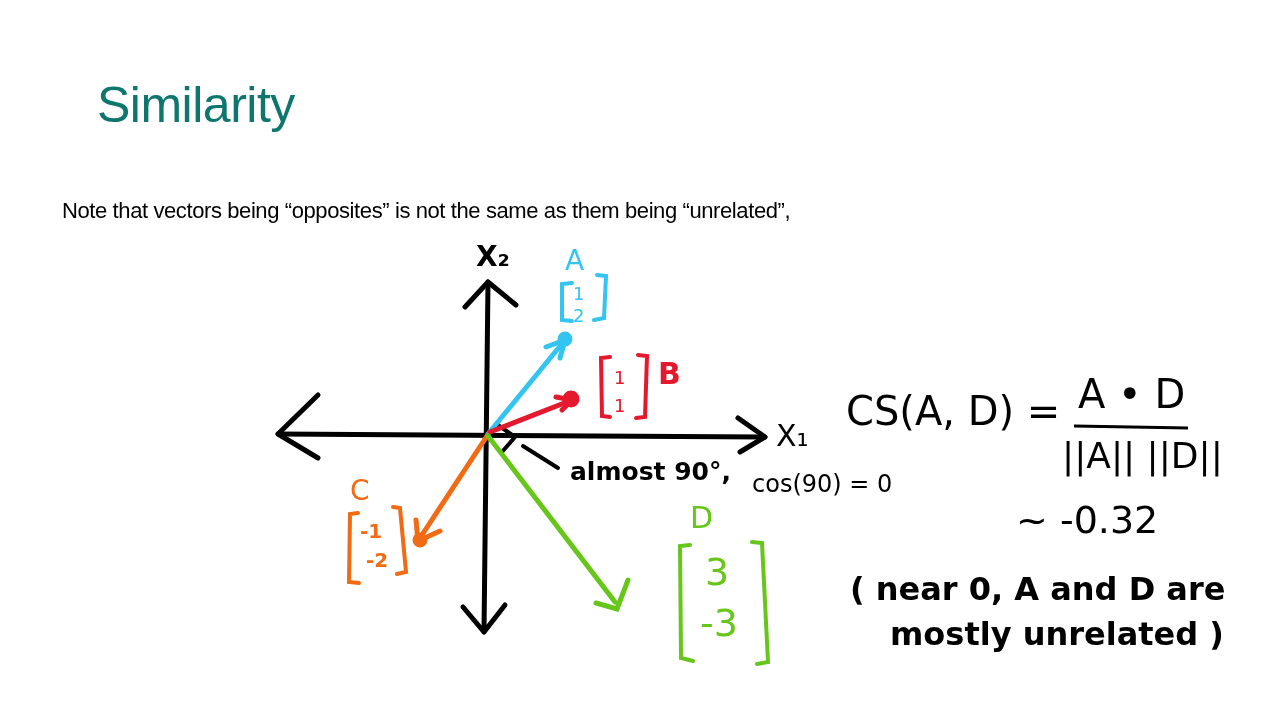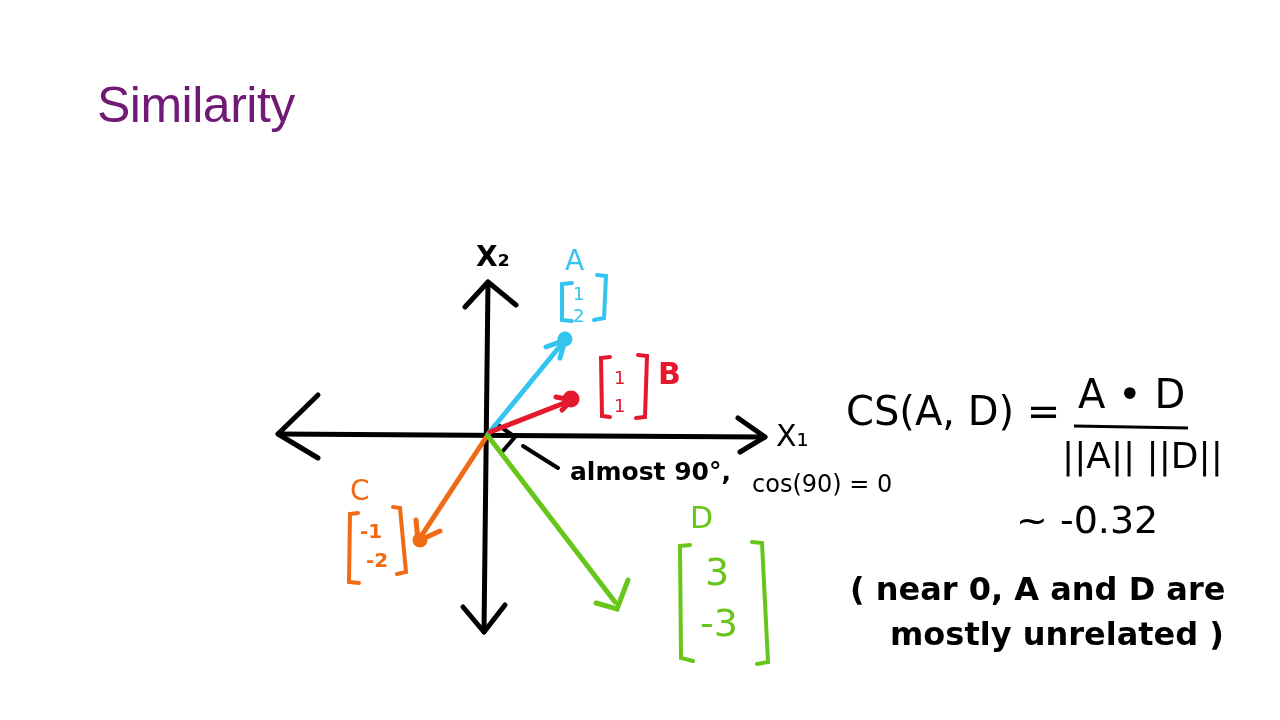--- a/index.html
+++ b/index.html
@@ -1,26 +1,27 @@
 <!DOCTYPE html>
 <html><head>
 <meta charset="utf-8">
 <style>
   html, body { margin:0; padding:0; background:#ffffff; }
   body { width:1280px; height:720px; position:relative; overflow:hidden; font-family:"Liberation Sans", sans-serif; }
-  .title { position:absolute; left:97px; top:76px; font-size:50px; color:#701a75; font-family:"Liberation Sans", sans-serif; letter-spacing:-0.5px; }
+  .title { position:absolute; left:97px; top:76px; font-size:50px; color:#0f766e; font-family:"Liberation Sans", sans-serif; letter-spacing:-0.5px; }
   .body-text { position:absolute; left:62px; top:197px; font-size:22px; line-height:27px; color:#000; font-family:"Liberation Sans", sans-serif; letter-spacing:-0.4px; }
   svg.ink { position:absolute; left:0; top:0; }
   .hw { font-family:"DejaVu Sans", sans-serif; }
 </style>
 </head>
 <body>
 
 <div class="title">Similarity</div>
 <div class="body-text">
+  <div>Note that vectors being “opposites” is not the same as them being “unrelated”,</div>
 </div>
 
 <svg class="ink" width="1280" height="720" viewBox="0 0 1280 720">
   <g stroke="#000" stroke-width="5" fill="none" stroke-linecap="round" stroke-linejoin="round">
 
     <path d="M278 434 L765 437"></path>
     <path d="M318 395 L278 434 L318 458"></path>
     <path d="M738 418 L765 437 L740 452"></path>
 
     <path d="M488 282 L484 632"></path>

